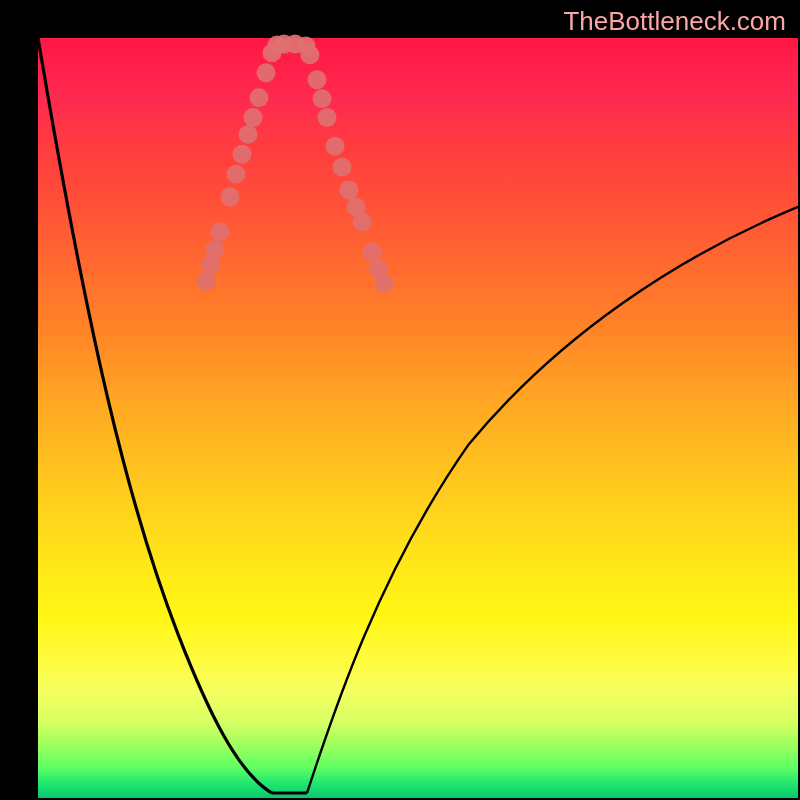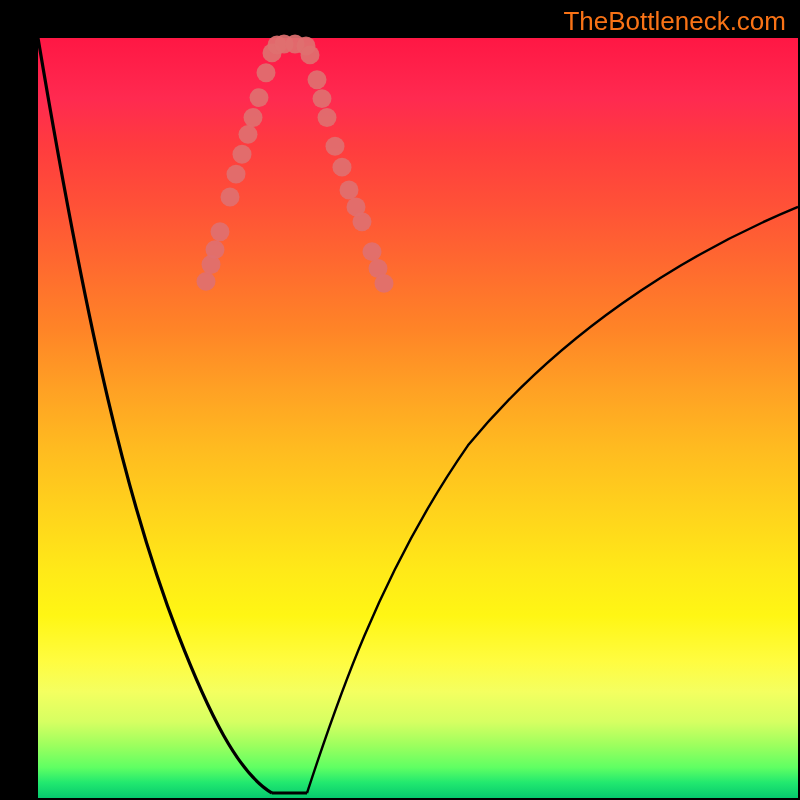--- a/index.html
+++ b/index.html
@@ -14,21 +14,21 @@
   .frame {
     position: relative;
     width: 800px;
     height: 800px;
     background: #000;
   }
   .watermark {
     position: absolute;
     top: 6px;
     right: 14px;
-    color: #f97316;
+    color: #fca5a5;
     font-size: 26px;
     font-weight: 500;
     z-index: 5;
     letter-spacing: 0px;
   }
   .plot-area {
     position: absolute;
     left: 38px;
     top: 38px;
     width: 760px;

